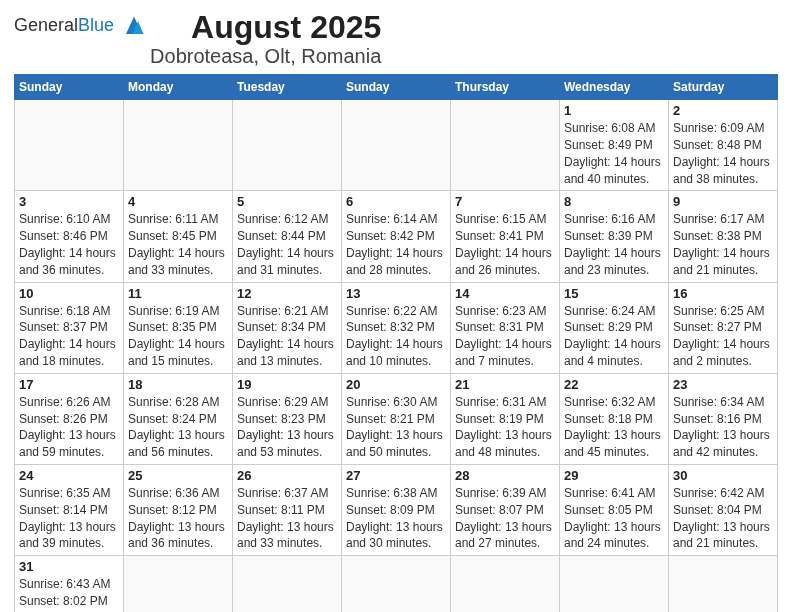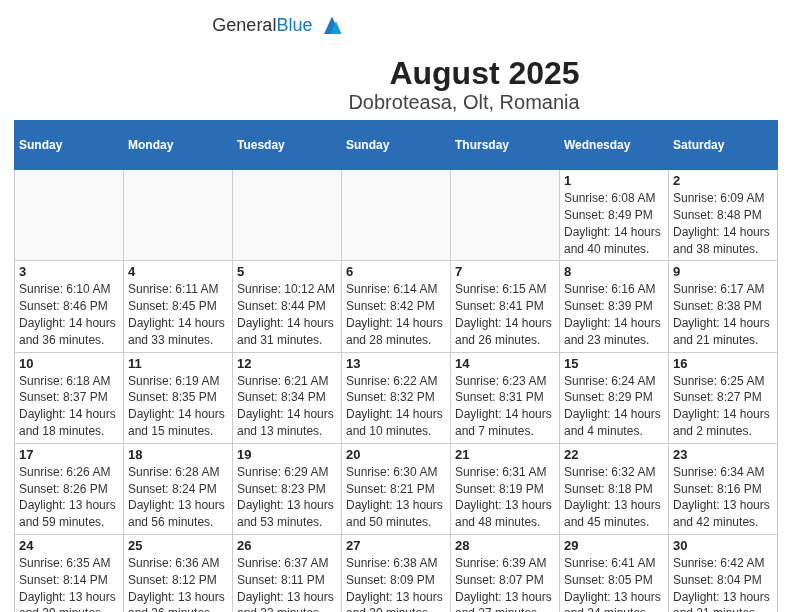--- a/index.html
+++ b/index.html
@@ -11,21 +11,21 @@
       overflow: hidden;
     }
     .page {
       width: 792px;
       min-height: 612px;
       background: #fff;
       padding: 10px 14px 10px 14px;
     }
     .header {
       display: flex;
-      justify-content: center;
+      justify-content: flex-start;
       align-items: flex-start;
       margin-bottom: 6px;
     }
     .logo {
       display: flex;
       align-items: center;
       gap: 0px;
     }
     .logo-text {
       font-size: 18px;
@@ -39,38 +39,37 @@
       margin-left: 4px;
     }
     .title-block {
       text-align: right;
     }
     .title-block h1 {
       font-size: 32px;
       font-weight: bold;
       color: #222;
       line-height: 1.1;
-      margin-top: 46px;
     }
     .title-block h2 {
       font-size: 20px;
       font-weight: normal;
       color: #444;
     }
     .calendar {
       width: 100%;
       border-collapse: collapse;
       border: 1px solid #ccc;
     }
     .calendar th {
       background: #2a6db5;
       color: #fff;
       font-size: 12px;
       font-weight: bold;
-      padding: 17px 4px;
+      padding: 5px 4px;
       border: 1px solid #2a6db5;
       text-align: left;
     }
     .calendar td {
       border: 1px solid #ccc;
       vertical-align: top;
       padding: 3px 4px;
       width: calc(100% / 7);
       font-size: 9.5px;
       color: #222;
@@ -157,21 +156,21 @@
 Daylight: 14 hours and 36 minutes.</div>
           </td>
           <td>
             <span class="day-number">4</span>
             <div class="day-info">Sunrise: 6:11 AM
 Sunset: 8:45 PM
 Daylight: 14 hours and 33 minutes.</div>
           </td>
           <td>
             <span class="day-number">5</span>
-            <div class="day-info">Sunrise: 10:12 AM
+            <div class="day-info">Sunrise: 6:12 AM
 Sunset: 8:44 PM
 Daylight: 14 hours and 31 minutes.</div>
           </td>
           <td>
             <span class="day-number">6</span>
             <div class="day-info">Sunrise: 6:14 AM
 Sunset: 8:42 PM
 Daylight: 14 hours and 28 minutes.</div>
           </td>
           <td>

